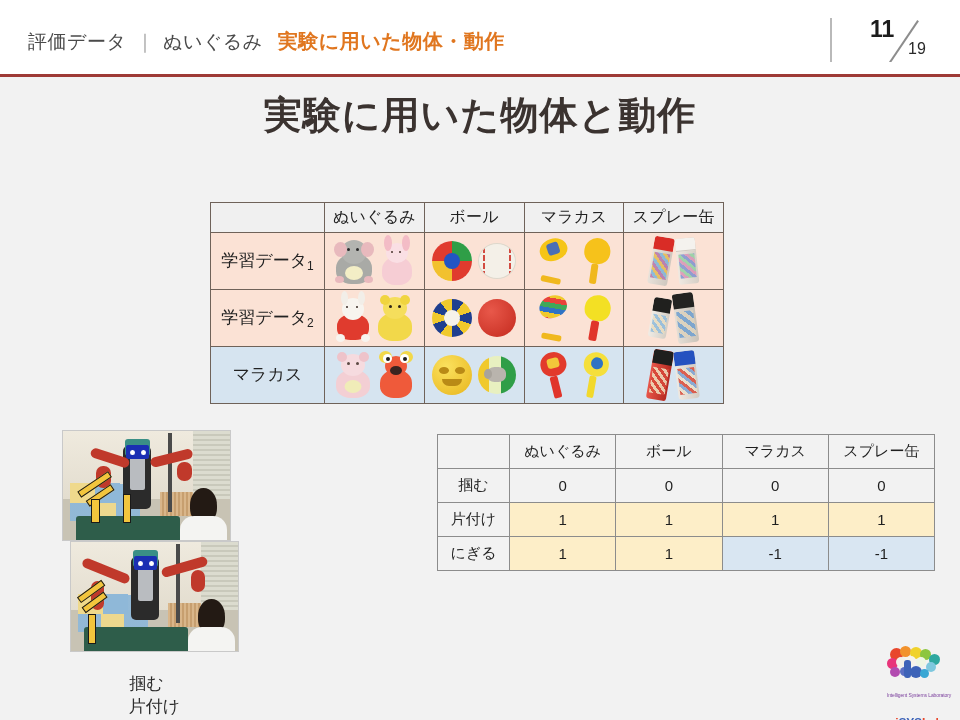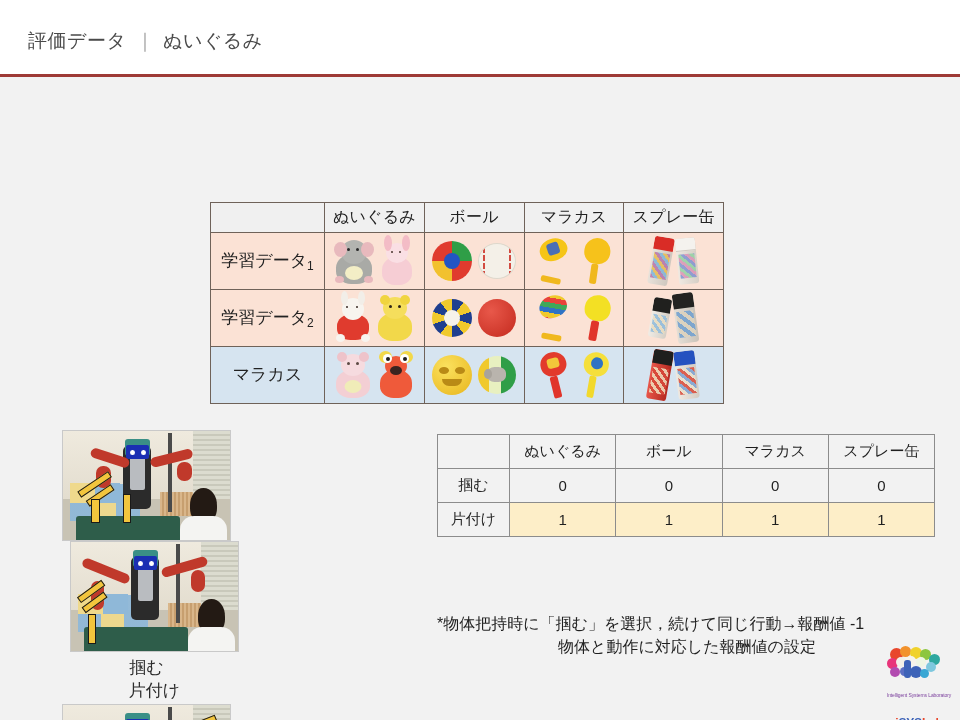--- a/index.html
+++ b/index.html
@@ -165,21 +165,21 @@
     background: #231a14; border-radius: 50% 50% 42% 42%; }
   .ph-person-body { position: absolute; right: 2%; bottom: 0; width: 28%; height: 22%;
     background: #f4f4f2; border-radius: 14px 14px 0 0; }
   .ph-shelf { position: absolute; right: 22%; bottom: 22%; width: 20%; height: 22%;
     background: repeating-linear-gradient(90deg,#d9b68a 0 2px,#c79f6f 2px 4px); }
   .ph-pole { position: absolute; left: 63%; top: 2%; width: 2%; height: 72%; background: #4a4a4a; }
   .arrow { position: absolute; background: #f2c53d; border: 1px solid #1a1a1a; }
   .arrow::after {
     content: ""; position: absolute; width: 0; height: 0;
   }
-  .caption-row { width: 348px; margin-top: 4px; }
+  .caption-row { width: 348px; margin-top: 20px; }
   .caption {
     display: inline-block; width: 169px; text-align: center;
     font-size: 17px; color: #2c2c2c;
   }
   .caption + .caption { margin-left: 8px; }
 
   
   .rw-table {
     position: absolute; left: 437px; top: 434px;
     width: 498px;
@@ -222,26 +222,36 @@
 </head>
 <body>
 
 <div class="slide">
 
   <div class="header">
     <div class="breadcrumb">
       <span class="crumb">評価データ</span>
       <span class="crumb-sep">｜</span>
       <span class="crumb">ぬいぐるみ</span>
+      <span class="crumb-current">実験に用いた物体・動作</span>
+    </div>
+    <div class="pager">
+      <div class="pager-divider"></div>
+      <div class="pager-cur">11</div>
+      <div class="pager-slash">
+          <i></i>
+        </div>
+      <div class="pager-total">19</div>
     </div>
   </div>
   <div class="header-rule"></div>
 
   <div class="body-bg"></div>
 
+  <div class="slide-title">実験に用いた物体と動作</div>
 
 
   <table class="obj-table">
     <thead>
       <tr>
         <th class="corner"></th>
         <th>ぬいぐるみ</th>
         <th>ボール</th>
         <th>マラカス</th>
         <th>スプレー缶</th>
@@ -533,27 +543,30 @@
         <td class="cell-white">0</td>
         <td class="cell-white">0</td>
       </tr>
       <tr>
         <th>片付け</th>
         <td class="cell-yellow">1</td>
         <td class="cell-yellow">1</td>
         <td class="cell-yellow">1</td>
         <td class="cell-yellow">1</td>
       </tr>
+      <tr>
+        <th>にぎる</th>
+        <td class="cell-yellow">1</td>
+        <td class="cell-yellow">1</td>
+        <td class="cell-blue">-1</td>
+        <td class="cell-blue">-1</td>
+      </tr>
     </tbody>
   </table>
 
-  <div class="note">
-    <span class="l1">*物体把持時に「掴む」を選択，続けて同じ行動→報酬値 -1</span>
-    <span class="l2">物体と動作に対応した報酬値の設定</span>
-  </div>
 
   <div class="logo">
     <div class="logo-mark">
       <span class="gear" style="left:4px;top:2px;width:13px;height:13px;background:#e8472c;"></span>
       <span class="gear" style="left:14px;top:0px;width:11px;height:11px;background:#f2922c;"></span>
       <span class="gear" style="left:24px;top:1px;width:12px;height:12px;background:#f0d22c;"></span>
       <span class="gear" style="left:34px;top:3px;width:11px;height:11px;background:#8cc63e;"></span>
       <span class="gear" style="left:43px;top:8px;width:11px;height:11px;background:#2fa8a0;"></span>
       <span class="gear" style="left:1px;top:12px;width:11px;height:11px;background:#e8357a;"></span>
       <span class="gear" style="left:10px;top:11px;width:10px;height:10px;background:#f2f0e8;"></span>

